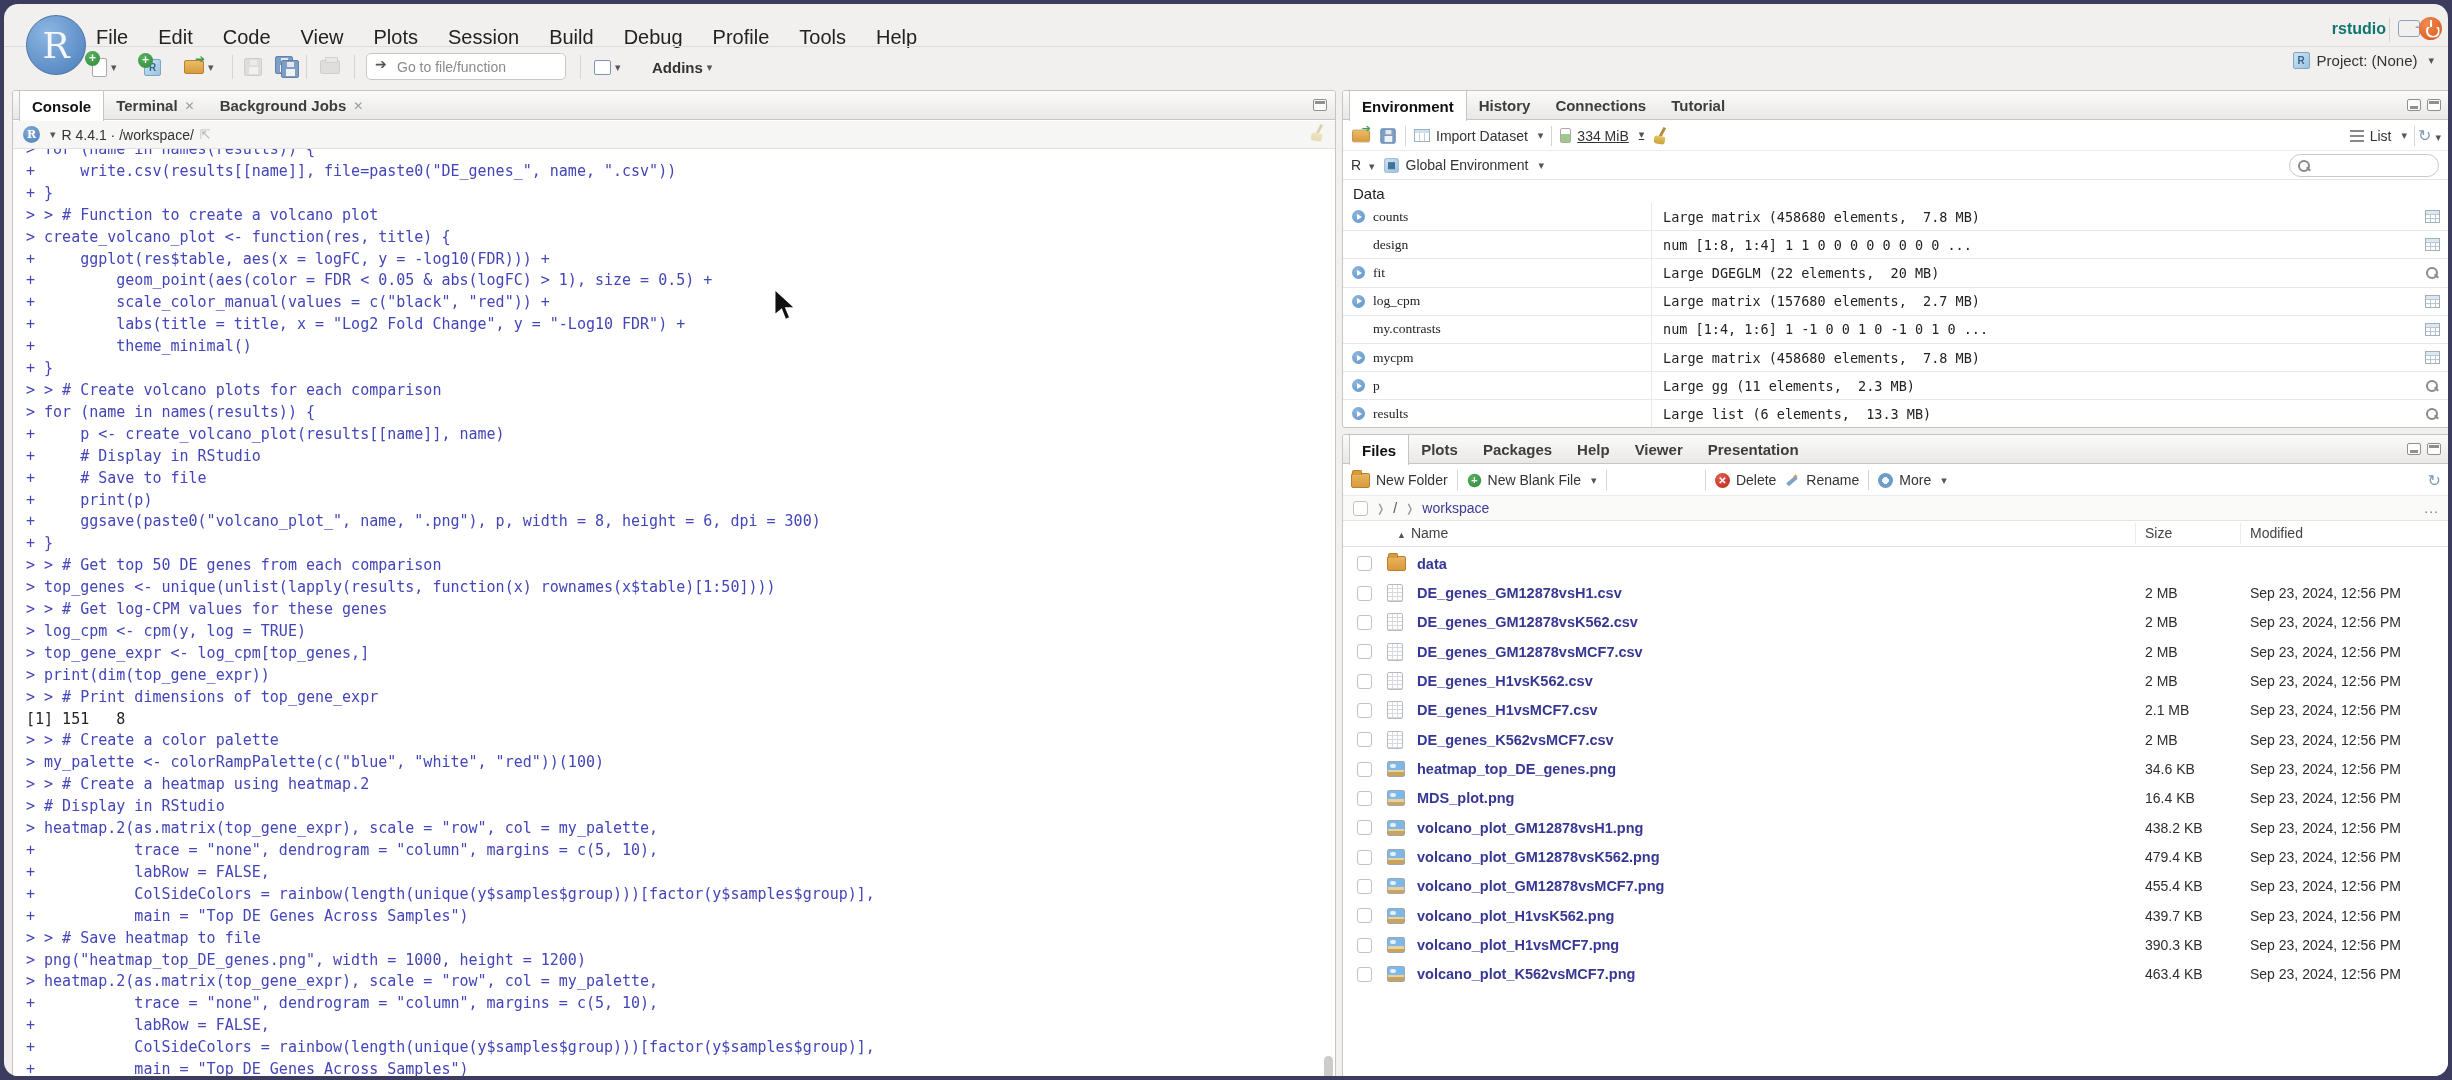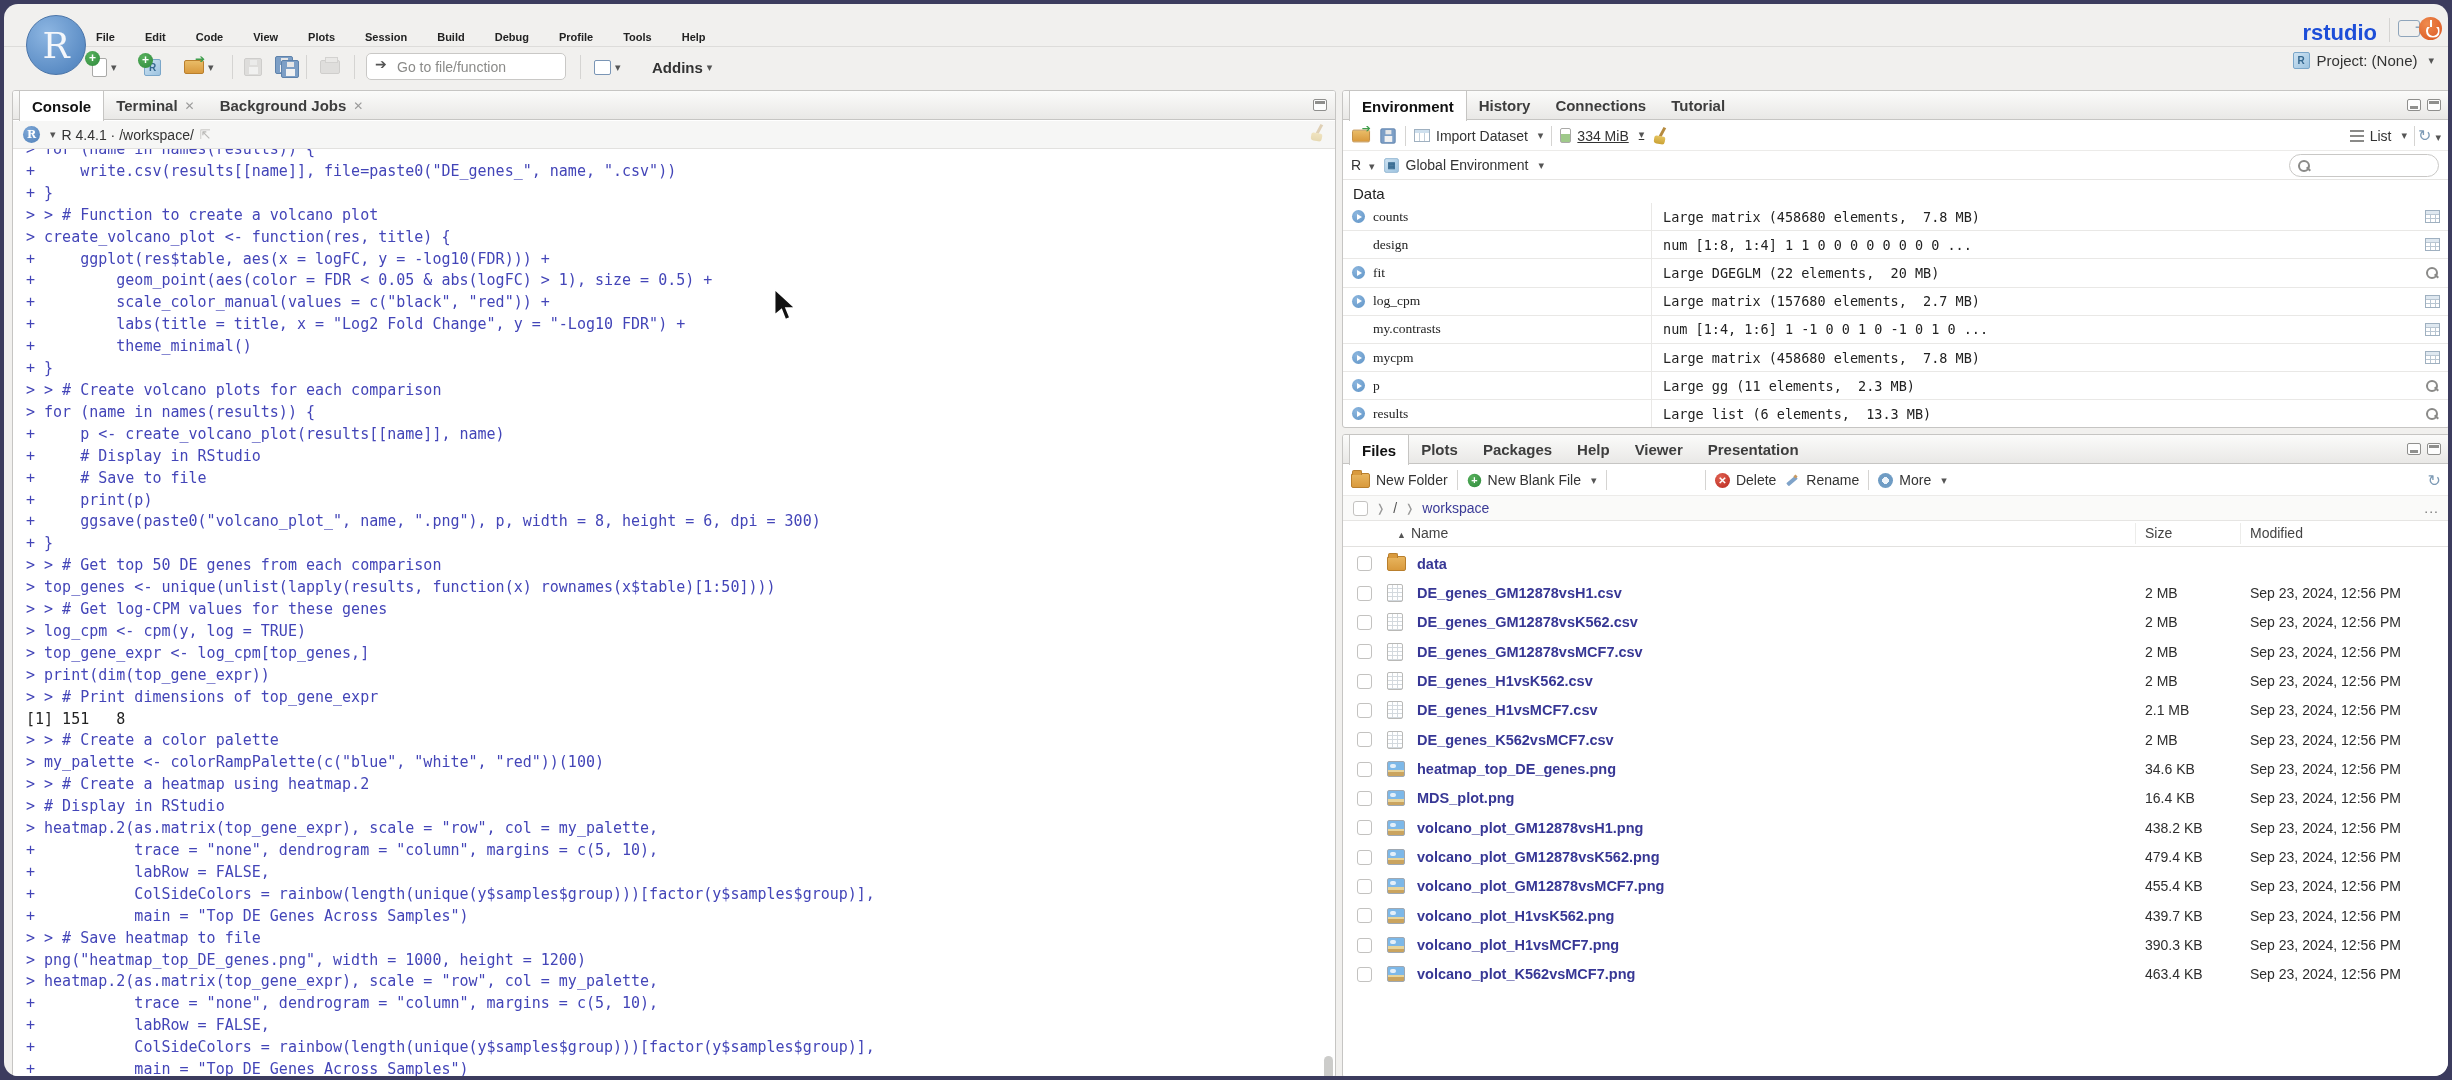--- a/index.html
+++ b/index.html
@@ -6,31 +6,31 @@
   html,body { width:2452px; height:1080px; }
   body { background:#3c3c5e; font-family:"Liberation Sans",sans-serif; position:relative; overflow:hidden; }
   .window { position:absolute; inset:4px; background:#f1f0ee; border-radius:14px; overflow:hidden; }
 
   
   .rlogo { position:absolute; left:22px; top:11px; width:60px; height:60px; border-radius:50%;
            background:radial-gradient(circle at 35% 30%, #8db6e2, #5d8ec6 70%, #4a7cb5);
            border:1px solid #4a74a8; color:#f4f7fb; font-family:"DejaVu Serif",serif;
            font-size:36px; display:flex; align-items:center; justify-content:center; z-index:5; }
   .menubar { position:absolute; left:92px; top:14px; height:26px; display:flex; gap:30px; align-items:center; }
-  .menubar span { font-size:11px; font-weight:700; color:#222; cursor:default;margin-top:12px; }
+  .menubar span { font-size:20px; font-weight:400; color:#222; cursor:default;margin-top:12px; }
   .menuline { position:absolute; left:0; right:0; top:42px; height:1px; background:#dddcda; }
   .toolbar { position:absolute; left:0; top:43px; height:40px; width:100%; }
   .tb { position:absolute; top:6px; height:28px; display:flex; align-items:center; }
   .sep-v { position:absolute; top:8px; width:1px; height:24px; background:#d5d4d2; }
   .caret { font-size:11px; color:#555; margin-left:4px; }
   .goto { position:absolute; left:362px; top:6px; width:200px; height:27px; background:#fff; border:1px solid #c9c8c6;
           border-radius:5px; display:flex; align-items:center; padding:0 8px; gap:7px; }
   .goto .ph { color:#8a8a88; font-size:14px; }
   .addins { font-size:15px; font-weight:600; color:#333; }
-  .brand { position:absolute; right:71px; top:16px; font-size:22px; font-weight:600; color:#1d4ed8; }
+  .brand { position:absolute; right:62px; top:16px; font-size:16px; font-weight:600; color:#0f766e; }
   .proj { position:absolute; right:14px; top:48px; display:flex; align-items:center; gap:7px; font-size:15px; color:#333; }
 
   
   .pane { position:absolute; background:#fff; border:1px solid #c6c5c3; border-radius:3px; overflow:hidden; }
   .tabbar { position:absolute; left:0; right:0; top:0; height:29px;
             background:linear-gradient(#fbfbfa,#e9e8e6); border-bottom:1px solid #c6c5c3; display:flex; }
   .tab { height:29px; display:flex; align-items:center; padding:0 12px; font-size:15px; font-weight:600; color:#3d3d3d;
          border-right:1px solid transparent; }
   .tab.active { background:#fff; border-right:1px solid #c6c5c3; border-left:1px solid #c6c5c3; color:#111; height:30px; }
   .tab .x { color:#9a9a9a; font-size:12px; margin-left:7px; font-weight:400; }

